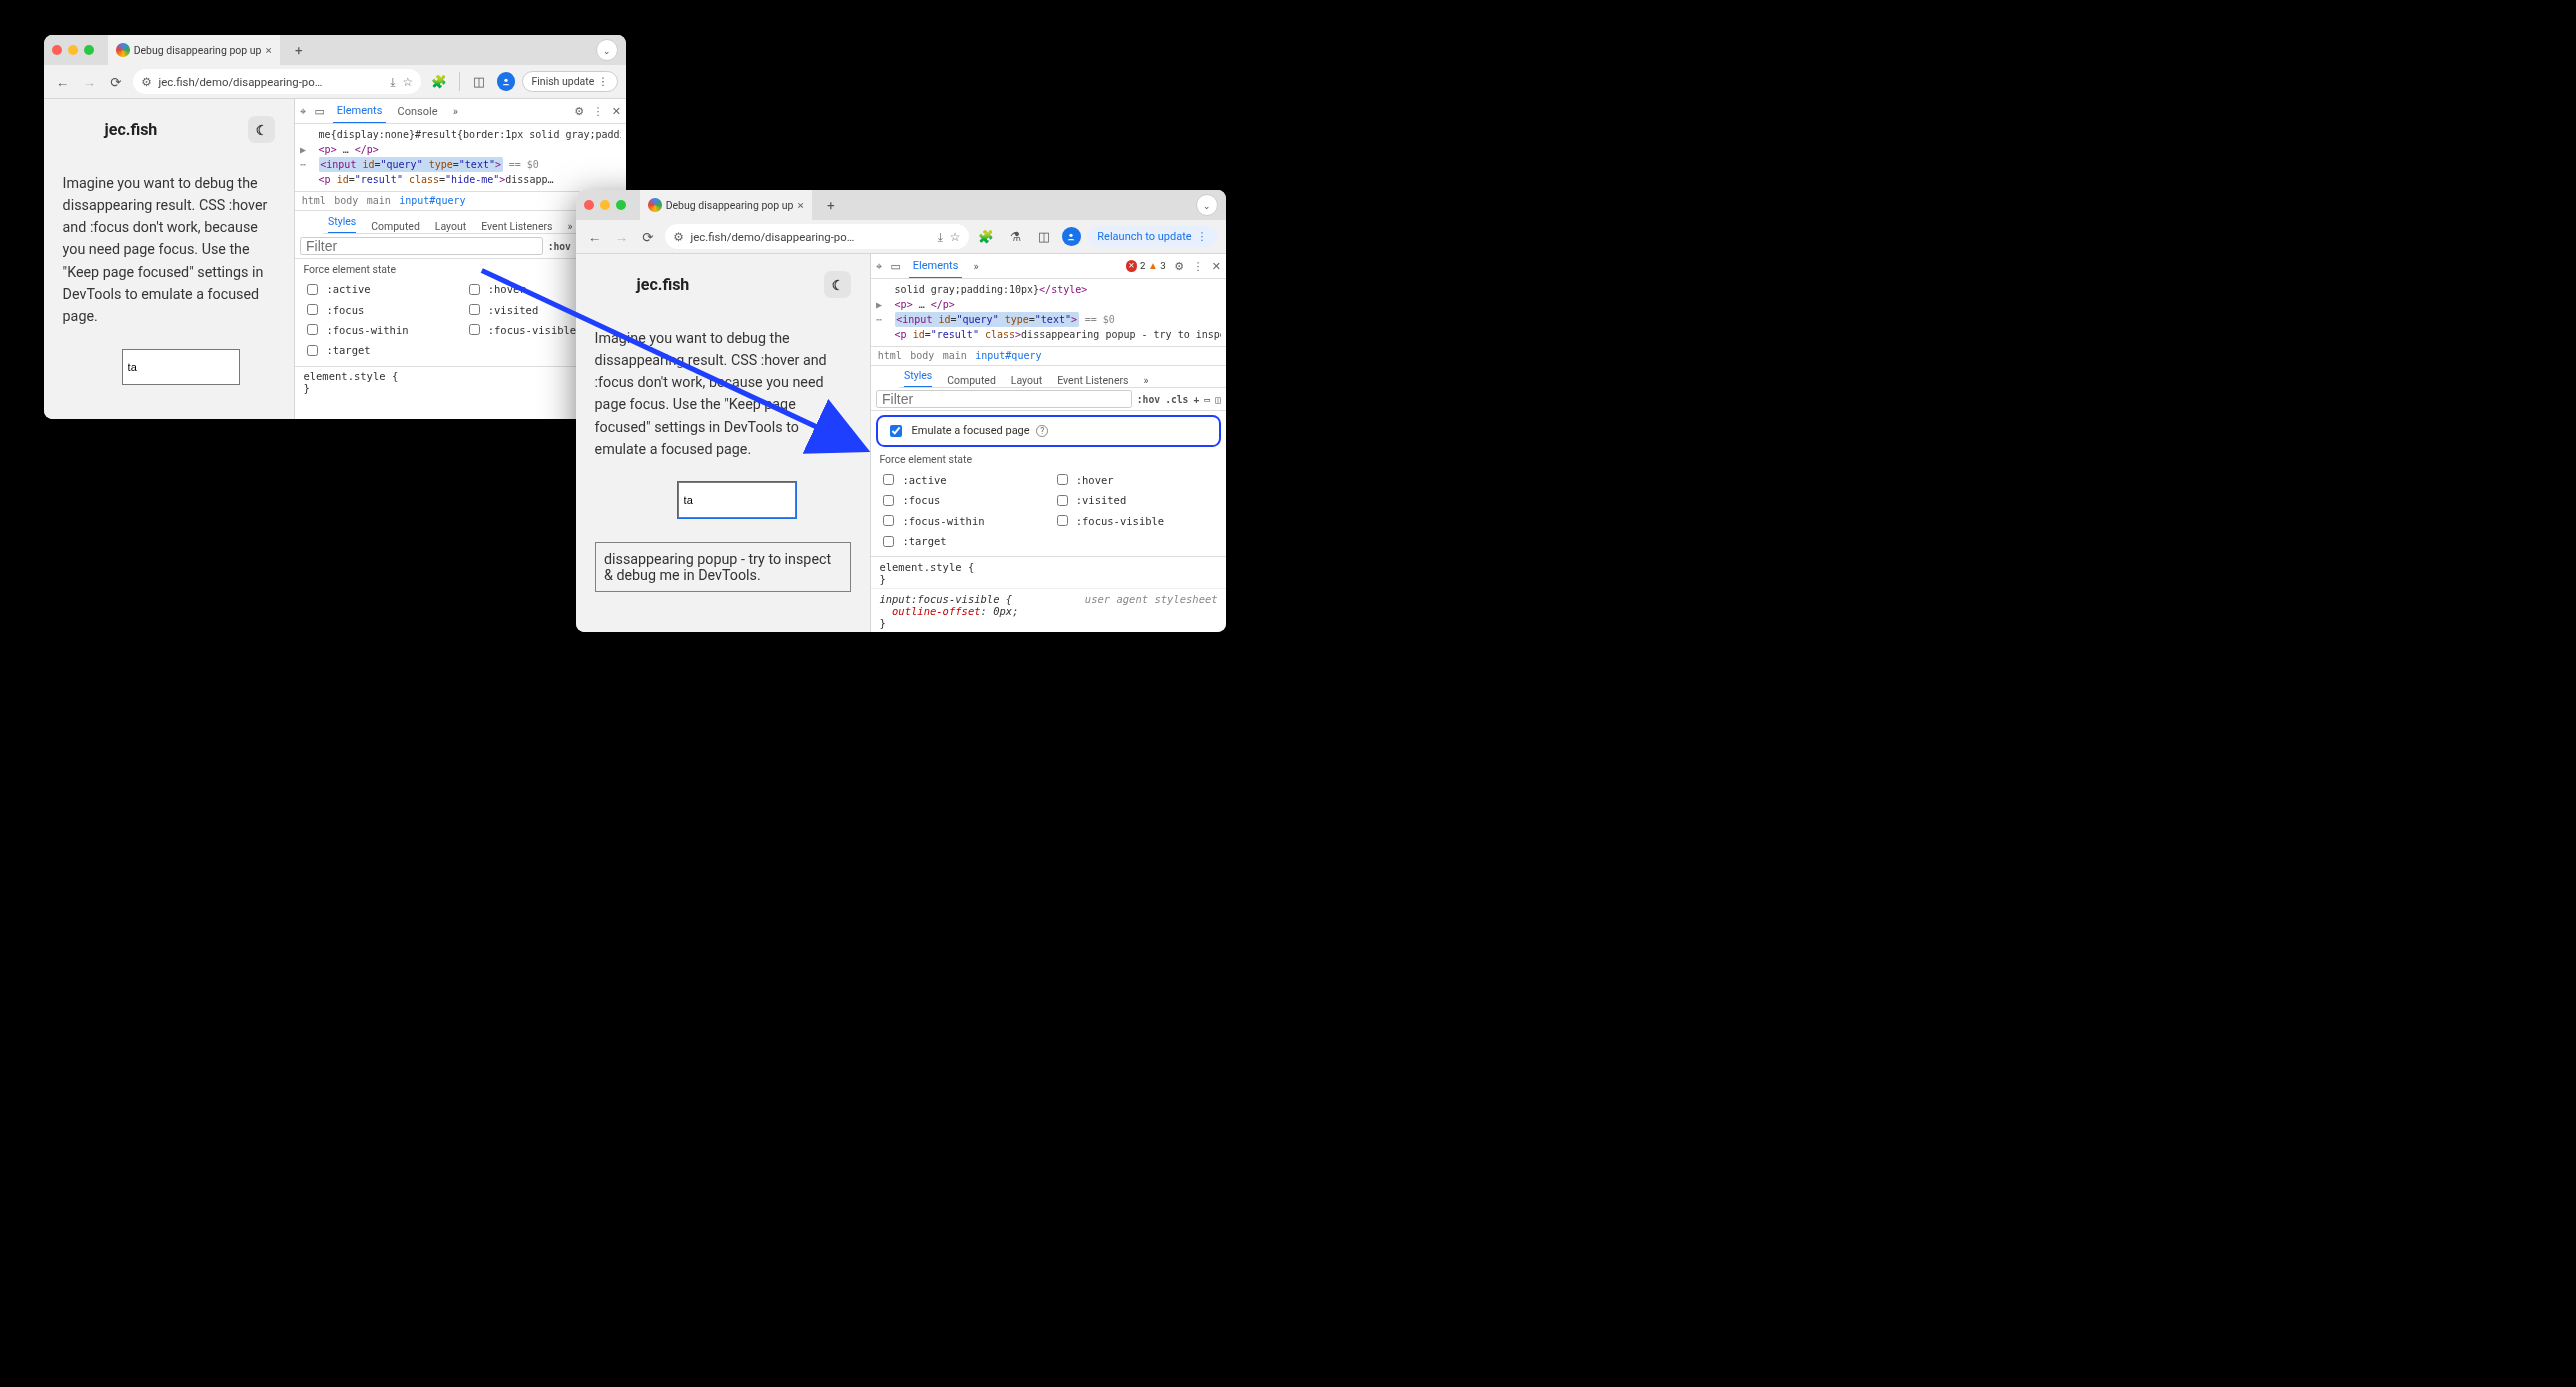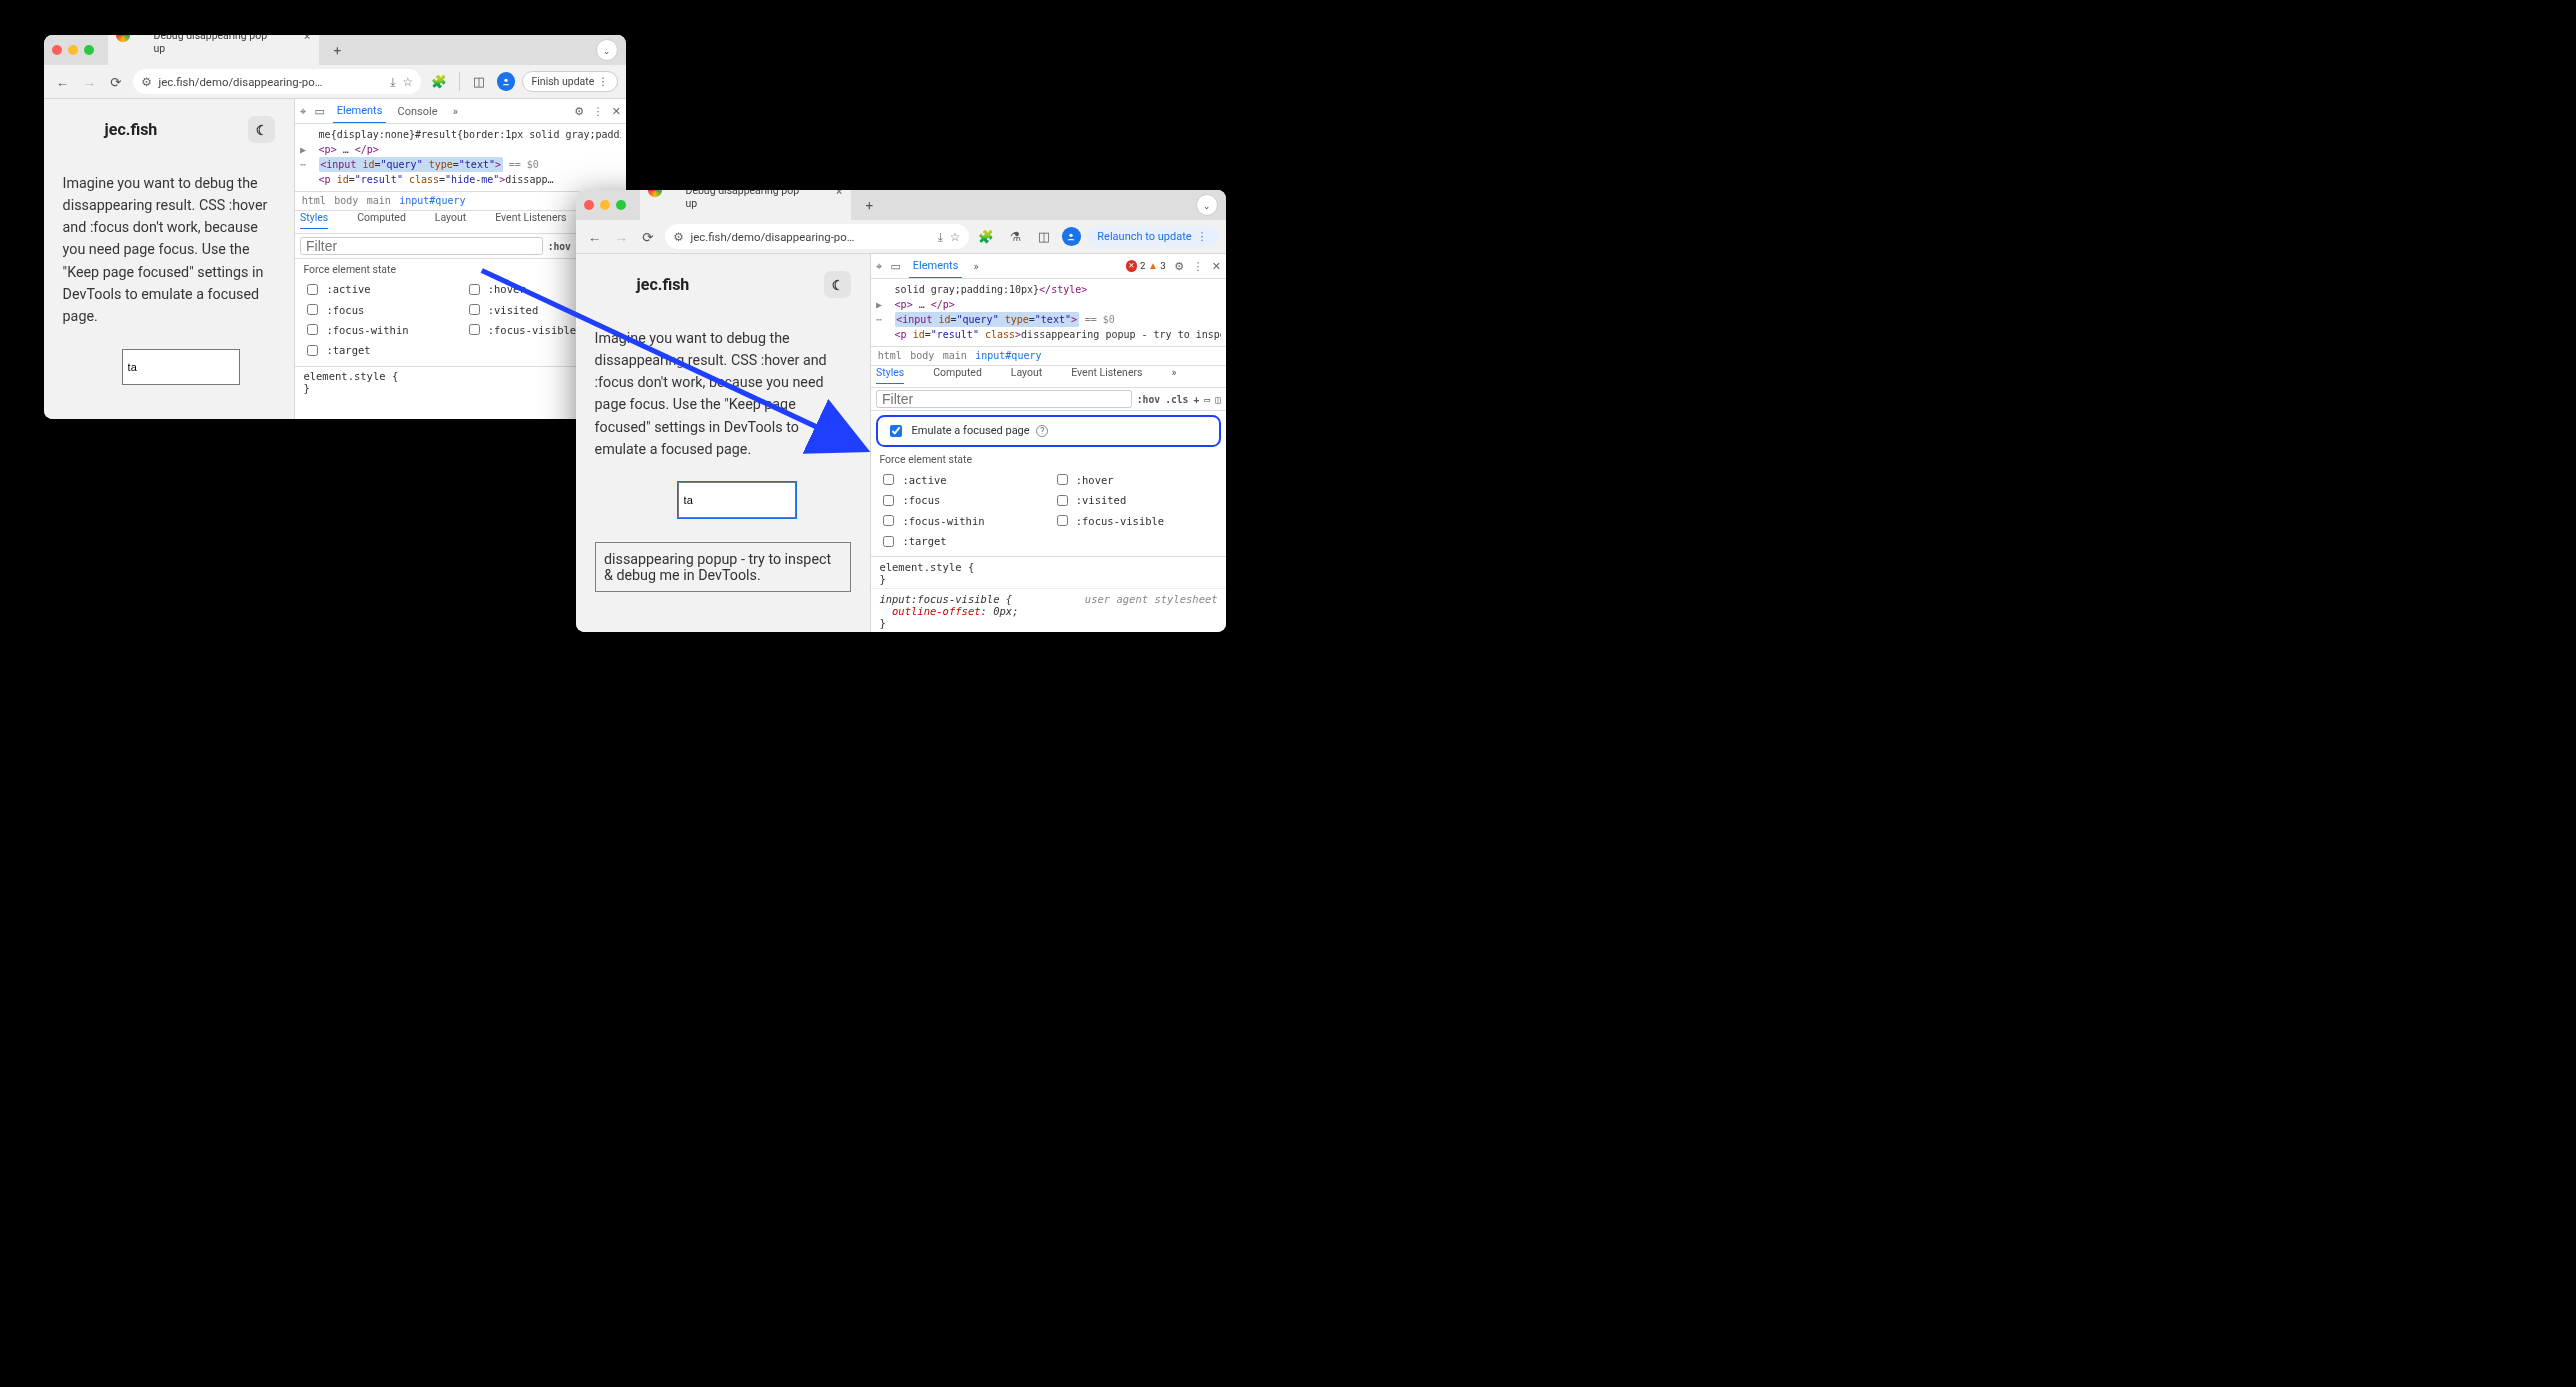--- a/index.html
+++ b/index.html
@@ -30,23 +30,23 @@
     gap: 6.8px;
   }
   .traffic { display:flex; gap:5.9px; margin-right:6.8px; }
   .dot { width:10px; height:10px; border-radius:50%; }
   .red{background:#ff5f57;} .yellow{background:#febc2e;} .green{background:#28c840;}
   .tab {
     background:#f1f1f1;
     height:43px;
     border-radius:6.8px 6.8px 0 0;
     display:flex;
-    align-items:flex-start;
+    align-items:center;
     padding:0 8.4px;
-    gap:24px;
+    gap:4px;
     font-size:10.5px;
     color:#3b3b3b;
     max-width: 211px;
   }
   .tab .fav { width:13.5px;height:13.5px;border-radius:50%;
     background: conic-gradient(#4285F4,#34A853,#FBBC05,#EA4335,#4285F4);
   }
   .tab .close { color:#666; font-size:11.8px; }
   .newtab { width:23.6px;height:23.6px;border-radius:50%;display:flex;align-items:center;justify-content:center;color:#555;font-size:13.5px;}
   .tabstrip .spacer{flex:1;}
@@ -129,21 +129,21 @@
   .selected-line{background:#c5dbf3;border-radius:1.7px;display:inline-block;padding:0 1.7px;}
   .dollar{color:#888;}
   .tree-line{white-space:nowrap;overflow:hidden;text-overflow:clip;}
   .el-gutter{color:#888;display:inline-block;width:18.6px;}
   .breadcrumb{
     border-bottom:0.8px solid #ddd;
     padding:3.4px 6.8px;font-family:ui-monospace,Menlo,monospace;font-size:10px;
     display:flex;gap:8.4px;color:#777;
   }
   .breadcrumb .cur{color:#1a73e8;}
-  .styletabs{display:flex;align-items:flex-start;height:23.6px;border-bottom:0.8px solid #ddd;padding:0 5px;gap:29px;font-size:10.5px;color:#555;}
+  .styletabs{display:flex;align-items:flex-end;height:23.6px;border-bottom:0.8px solid #ddd;padding:0 5px;gap:15px;font-size:10.5px;color:#555;margin-left:28px;}
   .styletabs .active{color:#1a73e8;border-bottom:1.7px solid #1a73e8;padding-bottom:4.2px;}
   .filterrow{display:flex;align-items:center;height:25px;border-bottom:0.8px solid #ddd;padding:0 5px;gap:5px;}
   .filterbox{flex:1;border:0.8px solid #ccc;border-radius:2.5px;height:18.6px;padding:8px 5px;font-size:14px;color:#888;background:#fff;}
   .pseudobtn{font-family:ui-monospace,Menlo,monospace;font-size:9.7px;color:#555;font-weight:600;}
   .emulate-row{
     border:2.5px solid #1f3fff;border-radius:8.4px;
     margin:3.4px 5px;padding:5px 8px;display:flex;align-items:center;gap:6.8px;font-size:11px;
   }
   .emulate-row input{accent-color:#1a73e8;width:11.8px;height:11.8px;}
   .helpcirc{border:0.8px solid #888;border-radius:50%;width:11.8px;height:11.8px;display:inline-flex;align-items:center;justify-content:center;font-size:8.4px;color:#666;}

